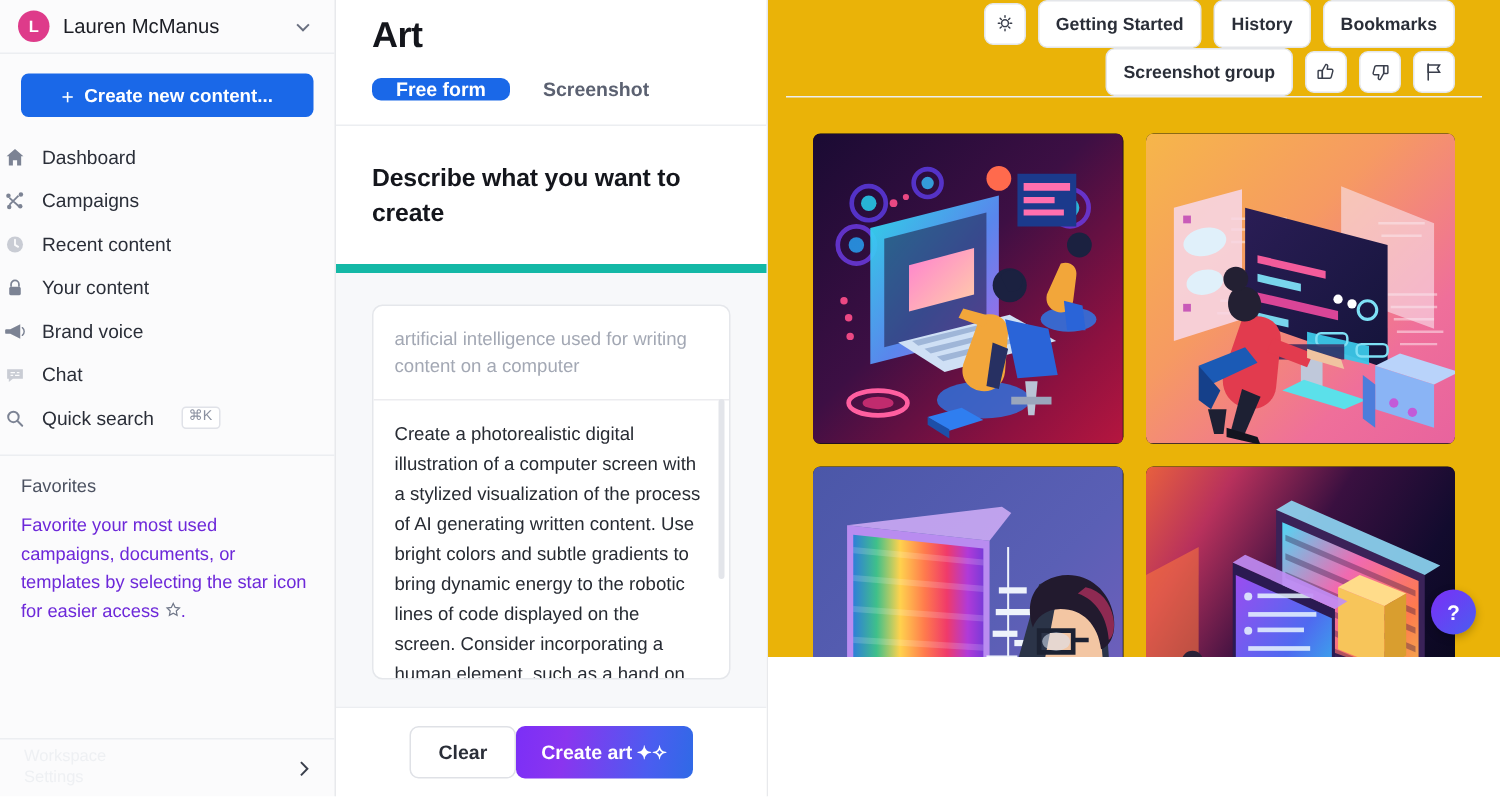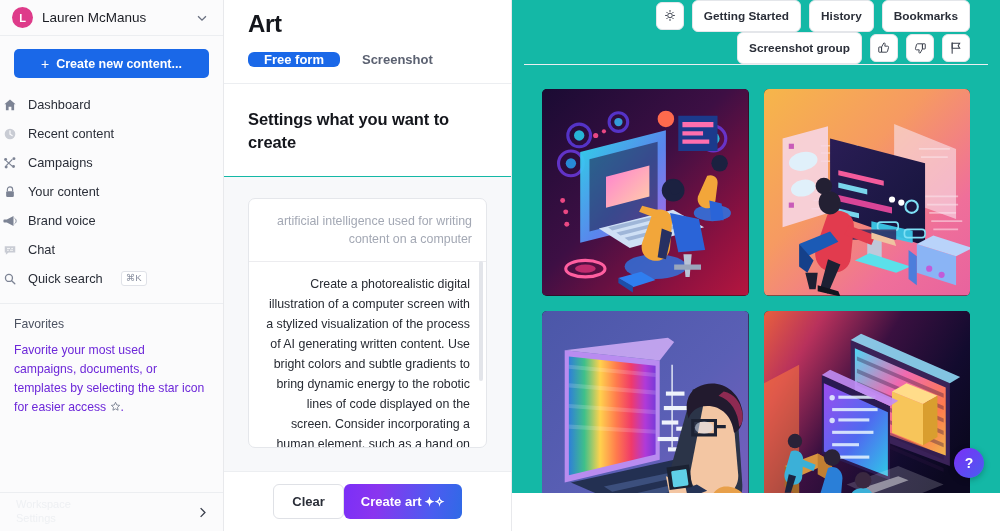--- a/index.html
+++ b/index.html
@@ -112,23 +112,23 @@
     padding: 24px 24px 0 24px; height: 93px;
     background: #fff;
   }
   .describe h2 {
     font-size: 16.5px; font-weight: 700; color: #14161c;
     line-height: 1.42; letter-spacing: -0.1px;
   }
 
   .form-area {
     flex: 1; background: #f7f8fa;
-    border-top: 1px solid #14b8a6;
+    border-top: 6px solid #14b8a6;
     padding: 21px 24px 0 24px;
-    position: relative; overflow: hidden; text-align: right;
+    position: relative; overflow: hidden;
   }
   .prompt-box {
     background: #fff; border: 1px solid #e5e7eb; border-radius: 7px;
     overflow: hidden; height: 250px; position: relative;
   }
   .prompt-ph {
     font-size: 12.4px; color: #a3a8b4; line-height: 1.48;
     padding: 13px 14px 12px 14px; border-bottom: 1px solid #ececef;
   }
   .prompt-body {
@@ -155,21 +155,21 @@
     font-size: 13px; font-weight: 700; color: #fff;
     background: linear-gradient(100deg, #7b2ff7 0%, #8a35ef 28%, #4a5df0 75%, #2f6ae6 100%);
     border: none; border-radius: 6px;
     padding: 10px 17px; cursor: pointer; font-family: inherit;
     display: flex; align-items: center; gap: 3px;
   }
   .sparkle { font-size: 12px; line-height: 1; }
 
   
   .right {
-    flex: 1; height: 493px; background: #14b8a6;
+    flex: 1; height: 438px; background: #eab308;
     display: flex; flex-direction: column; position: relative;
     overflow: hidden;
   }
   .right-bar {
     height: 58px; display: flex; align-items: center; justify-content: flex-end;
     padding: 0 30px 0 0; gap: 8px;
   }
   .pill {
     font-size: 11.8px; font-weight: 700; color: #2a2e38;
     background: #fff; border: 1px solid #e4e6ea; border-radius: 6px;
@@ -232,39 +232,39 @@
         <span class="nav-ico">
           <svg viewBox="0 0 16 16" fill="currentColor">
               <path d="M8 1.6L1.6 7h1.7v7h3.1v-3.9h3.2V14h3.1V7h1.7L8 1.6z"></path>
             </svg>
         </span>
         <span class="nav-label">Dashboard</span>
       </div>
 
       <div class="nav-item">
         <span class="nav-ico">
-          <svg viewBox="0 0 16 16" fill="none" stroke="currentColor" stroke-width="1.4">
-              <circle cx="8" cy="8" r="6.1" fill="#c9ccd4" stroke="none"></circle>
-              <path d="M8 4.4V8.3l2.4 1.5" stroke="#fbfbfc" stroke-linecap="round"></path>
-            </svg>
-        </span>
-        <span class="nav-label">Recent content</span>
-      </div>
-
-      <div class="nav-item">
-        <span class="nav-ico">
           <svg viewBox="0 0 16 16" fill="currentColor">
               <circle cx="3" cy="4" r="1.7"></circle>
               <circle cx="12.5" cy="3" r="1.7"></circle>
               <circle cx="3.6" cy="12.5" r="1.7"></circle>
               <circle cx="12" cy="12" r="1.7"></circle>
               <path d="M4.2 5.1l7 6.2-.9 1-7-6.2zM11.2 4.4l-7 7.1-1-1 7-7.1z"></path>
             </svg>
         </span>
         <span class="nav-label">Campaigns</span>
+      </div>
+
+      <div class="nav-item">
+        <span class="nav-ico">
+          <svg viewBox="0 0 16 16" fill="none" stroke="currentColor" stroke-width="1.4">
+              <circle cx="8" cy="8" r="6.1" fill="#c9ccd4" stroke="none"></circle>
+              <path d="M8 4.4V8.3l2.4 1.5" stroke="#fbfbfc" stroke-linecap="round"></path>
+            </svg>
+        </span>
+        <span class="nav-label">Recent content</span>
       </div>
 
       <div class="nav-item">
         <span class="nav-ico">
           <svg viewBox="0 0 16 16" fill="none" stroke="currentColor" stroke-width="1.3">
               <path d="M5 7V5.2a3 3 0 016 0V7"></path>
               <rect x="3.6" y="7" width="8.8" height="6.6" rx="1.4" fill="currentColor" stroke="none"></rect>
             </svg>
         </span>
         <span class="nav-label">Your content</span>
@@ -329,21 +329,21 @@
 
     <div class="center-head">
       <h1 class="page-title">Art</h1>
       <div class="tabs">
         <button class="tab active">Free form</button>
         <button class="tab">Screenshot</button>
       </div>
     </div>
 
     <div class="describe">
-      <h2>Settings what you want to create</h2>
+      <h2>Describe what you want to create</h2>
     </div>
 
     <div class="form-area">
       <div class="prompt-box">
         <div class="prompt-ph">artificial intelligence used for writing content on a computer</div>
         <div class="prompt-body">Create a photorealistic digital illustration of a computer screen with a stylized visualization of the process of AI generating written content. Use bright colors and subtle gradients to bring dynamic energy to the robotic lines of code displayed on the screen. Consider incorporating a human element, such as a hand on the mouse or keyboard, to personalize the experience.</div>
         <div class="vscroll"></div>
       </div>
     </div>
 

